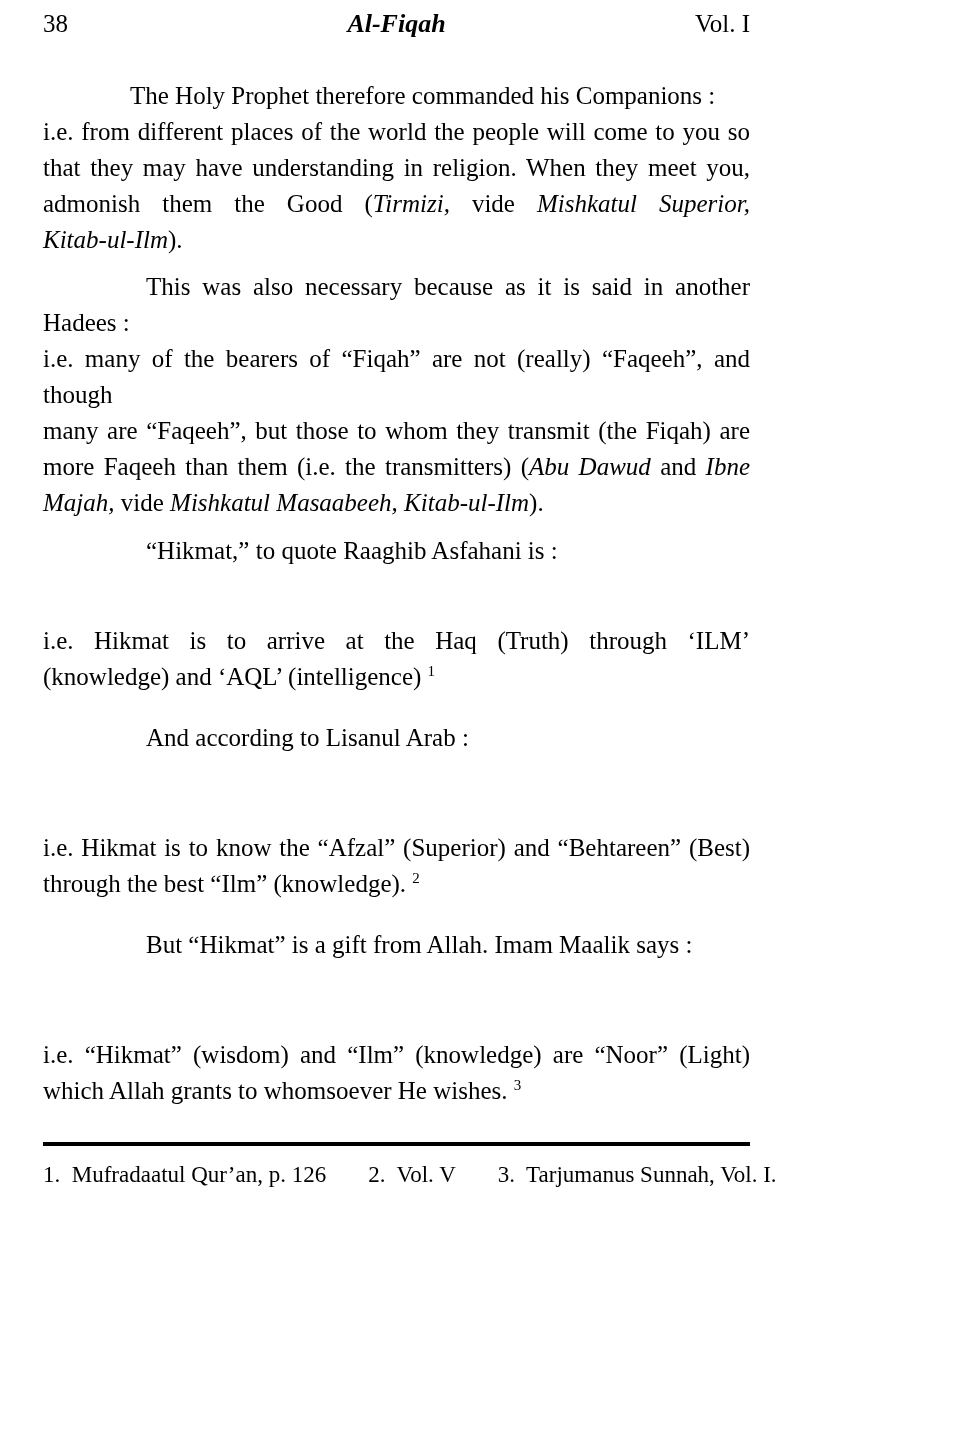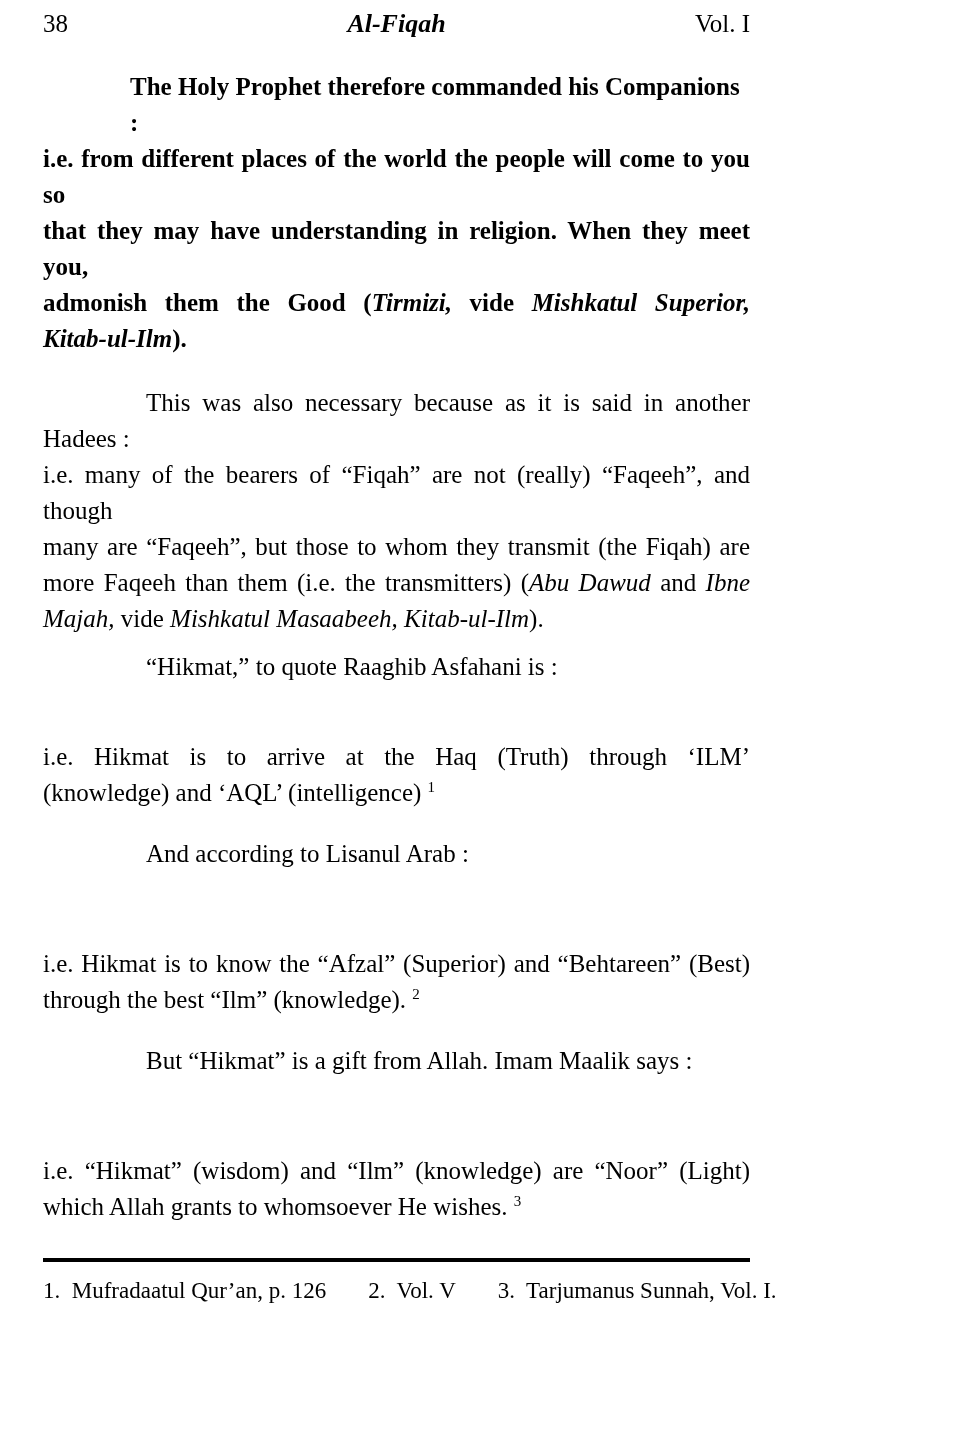--- a/index.html
+++ b/index.html
@@ -25,22 +25,22 @@
   .book-title { text-align: left; font-weight: 700; font-style: italic; font-size: 26px; }
   .volume { text-align: right; }
 
   .para { margin: 0; }
   .line { min-height: 36px; }
   .jline { text-align: justify; text-align-last: justify; }
   .it { font-style: italic; }
   .ind-87 { padding-left: 87px; }
   .ind-lead { padding-left: 103px; }
 
-  #p1 { margin-top: 27px; font-weight: bold; }
-  #p2 { margin-top: 28px; }
+  #p1 { margin-top: 36px; }
+  #p2 { margin-top: 11px; }
   #p3 { margin-top: 12px; }
   #p4 { margin-top: 54px; }
   #p5 { margin-top: 25px; }
   #p6 { margin-top: 74px; }
   #p7 { margin-top: 25px; }
   #p8 { margin-top: 74px; }
 
   sup.fnref {
     font-size: 15px;
     line-height: 0;

